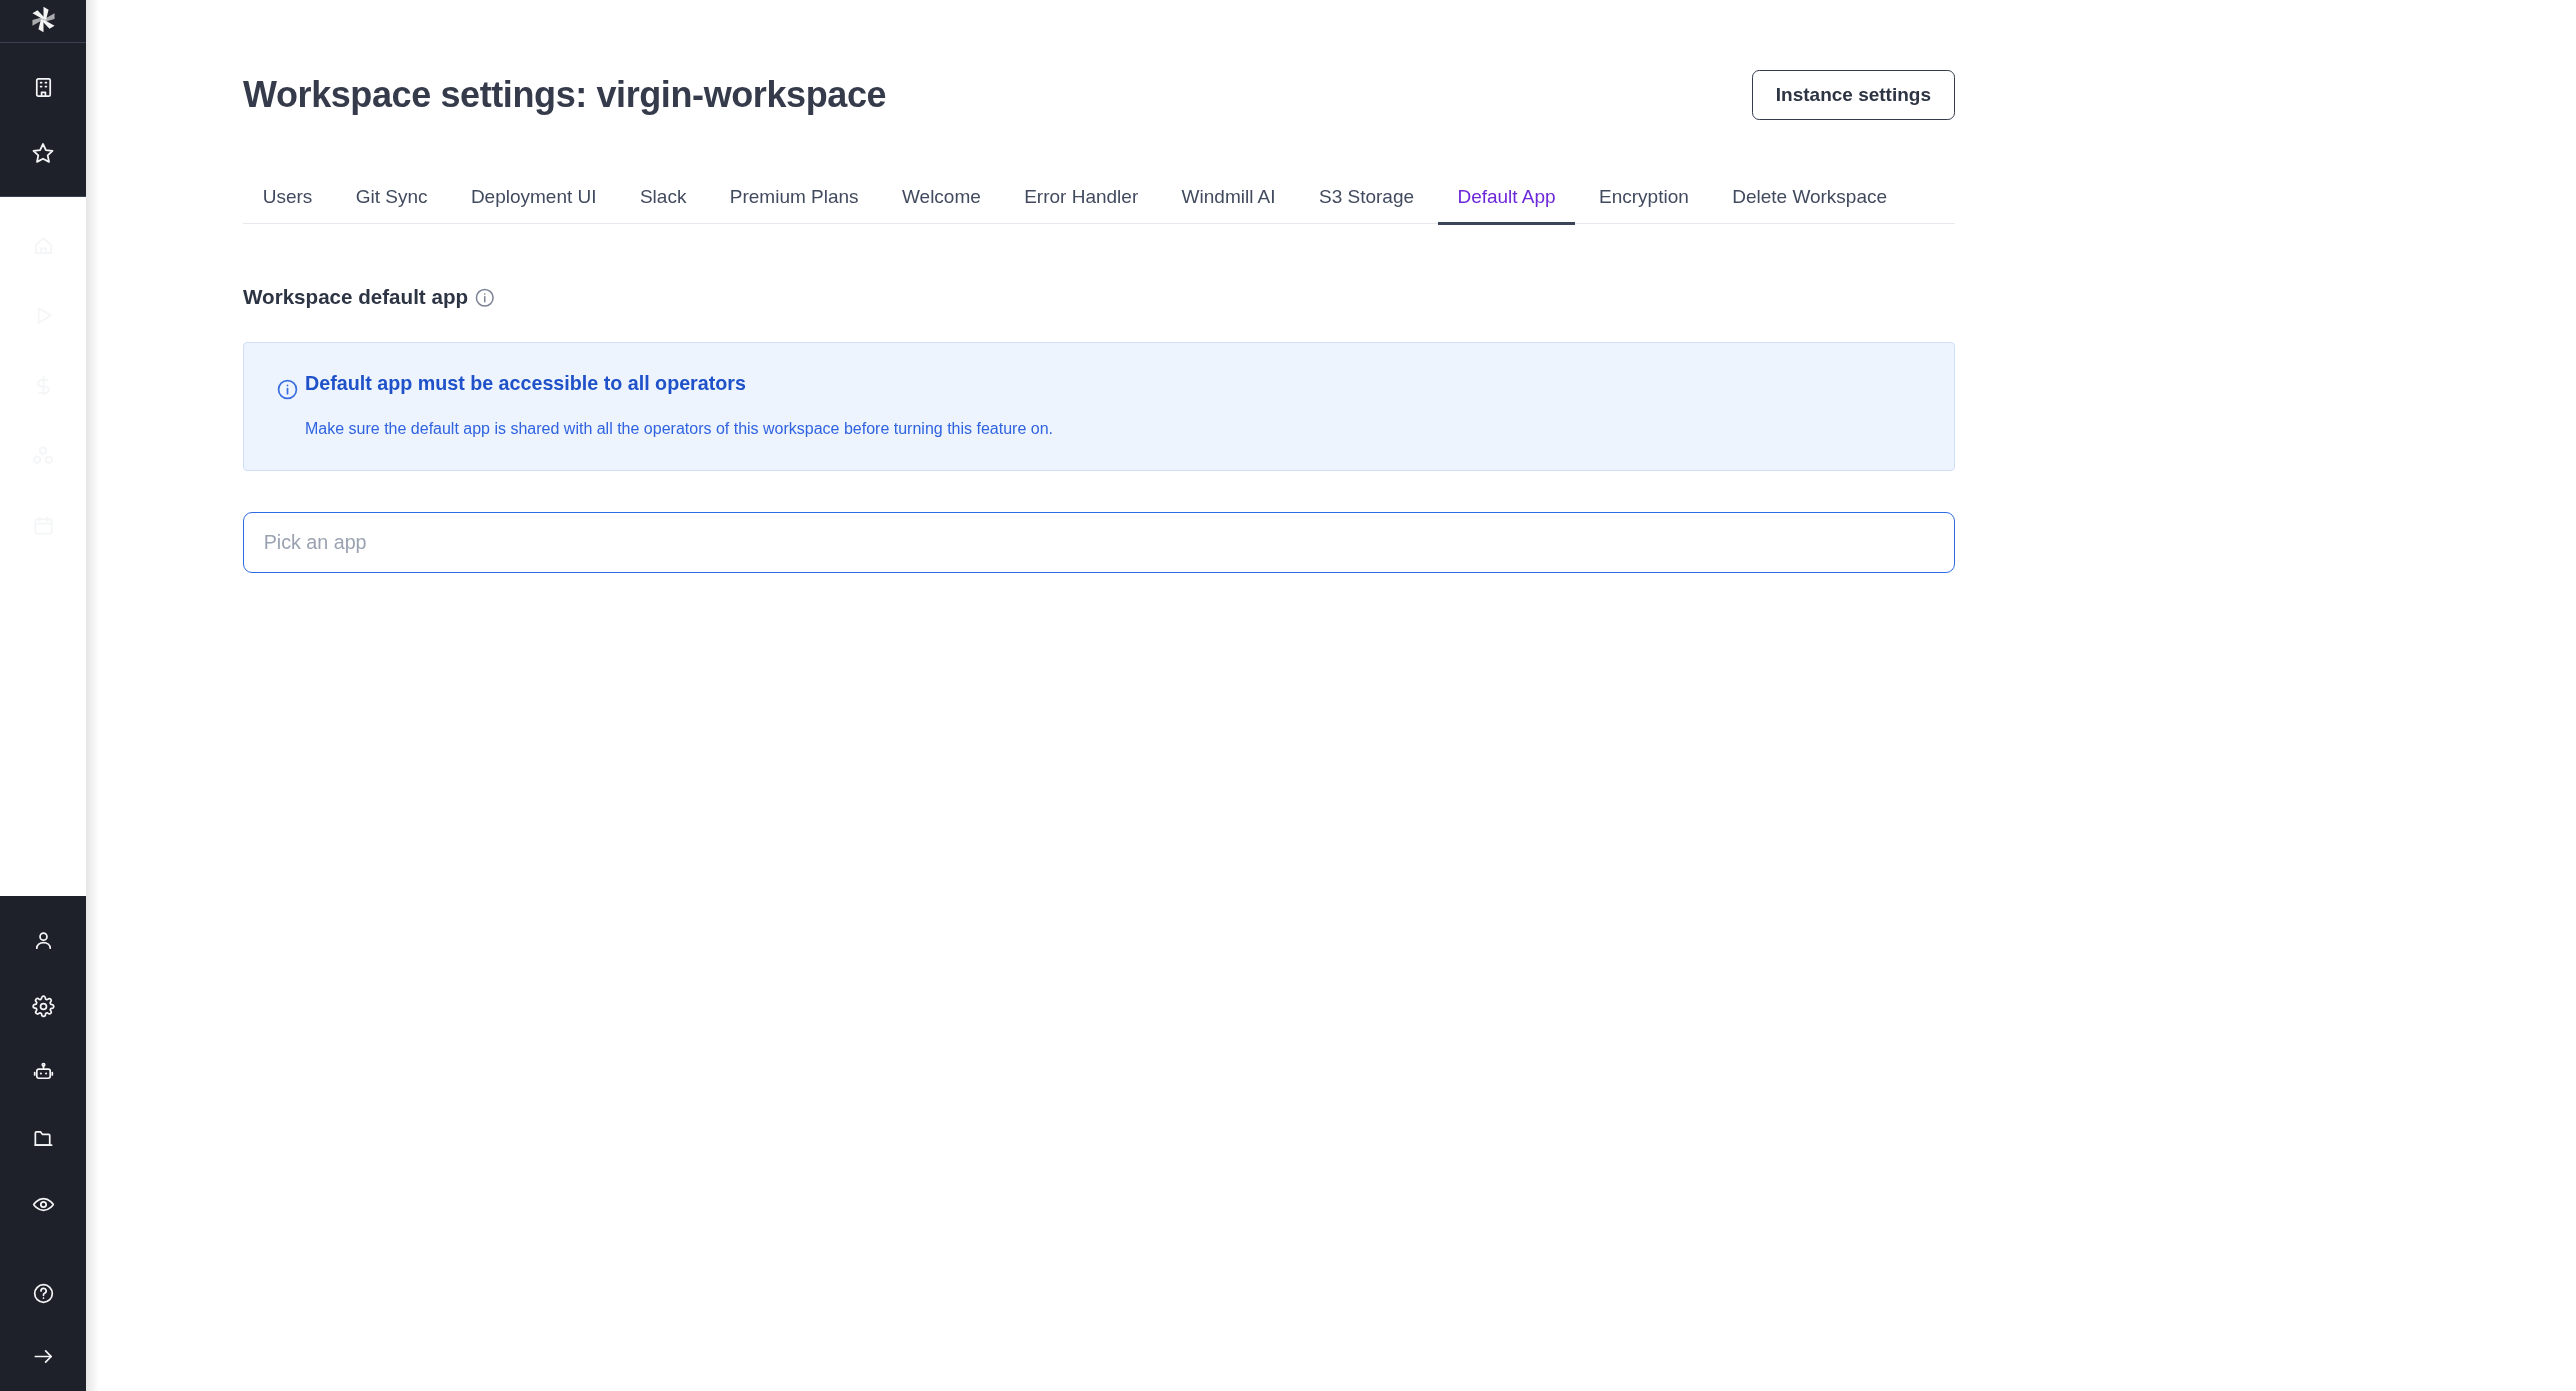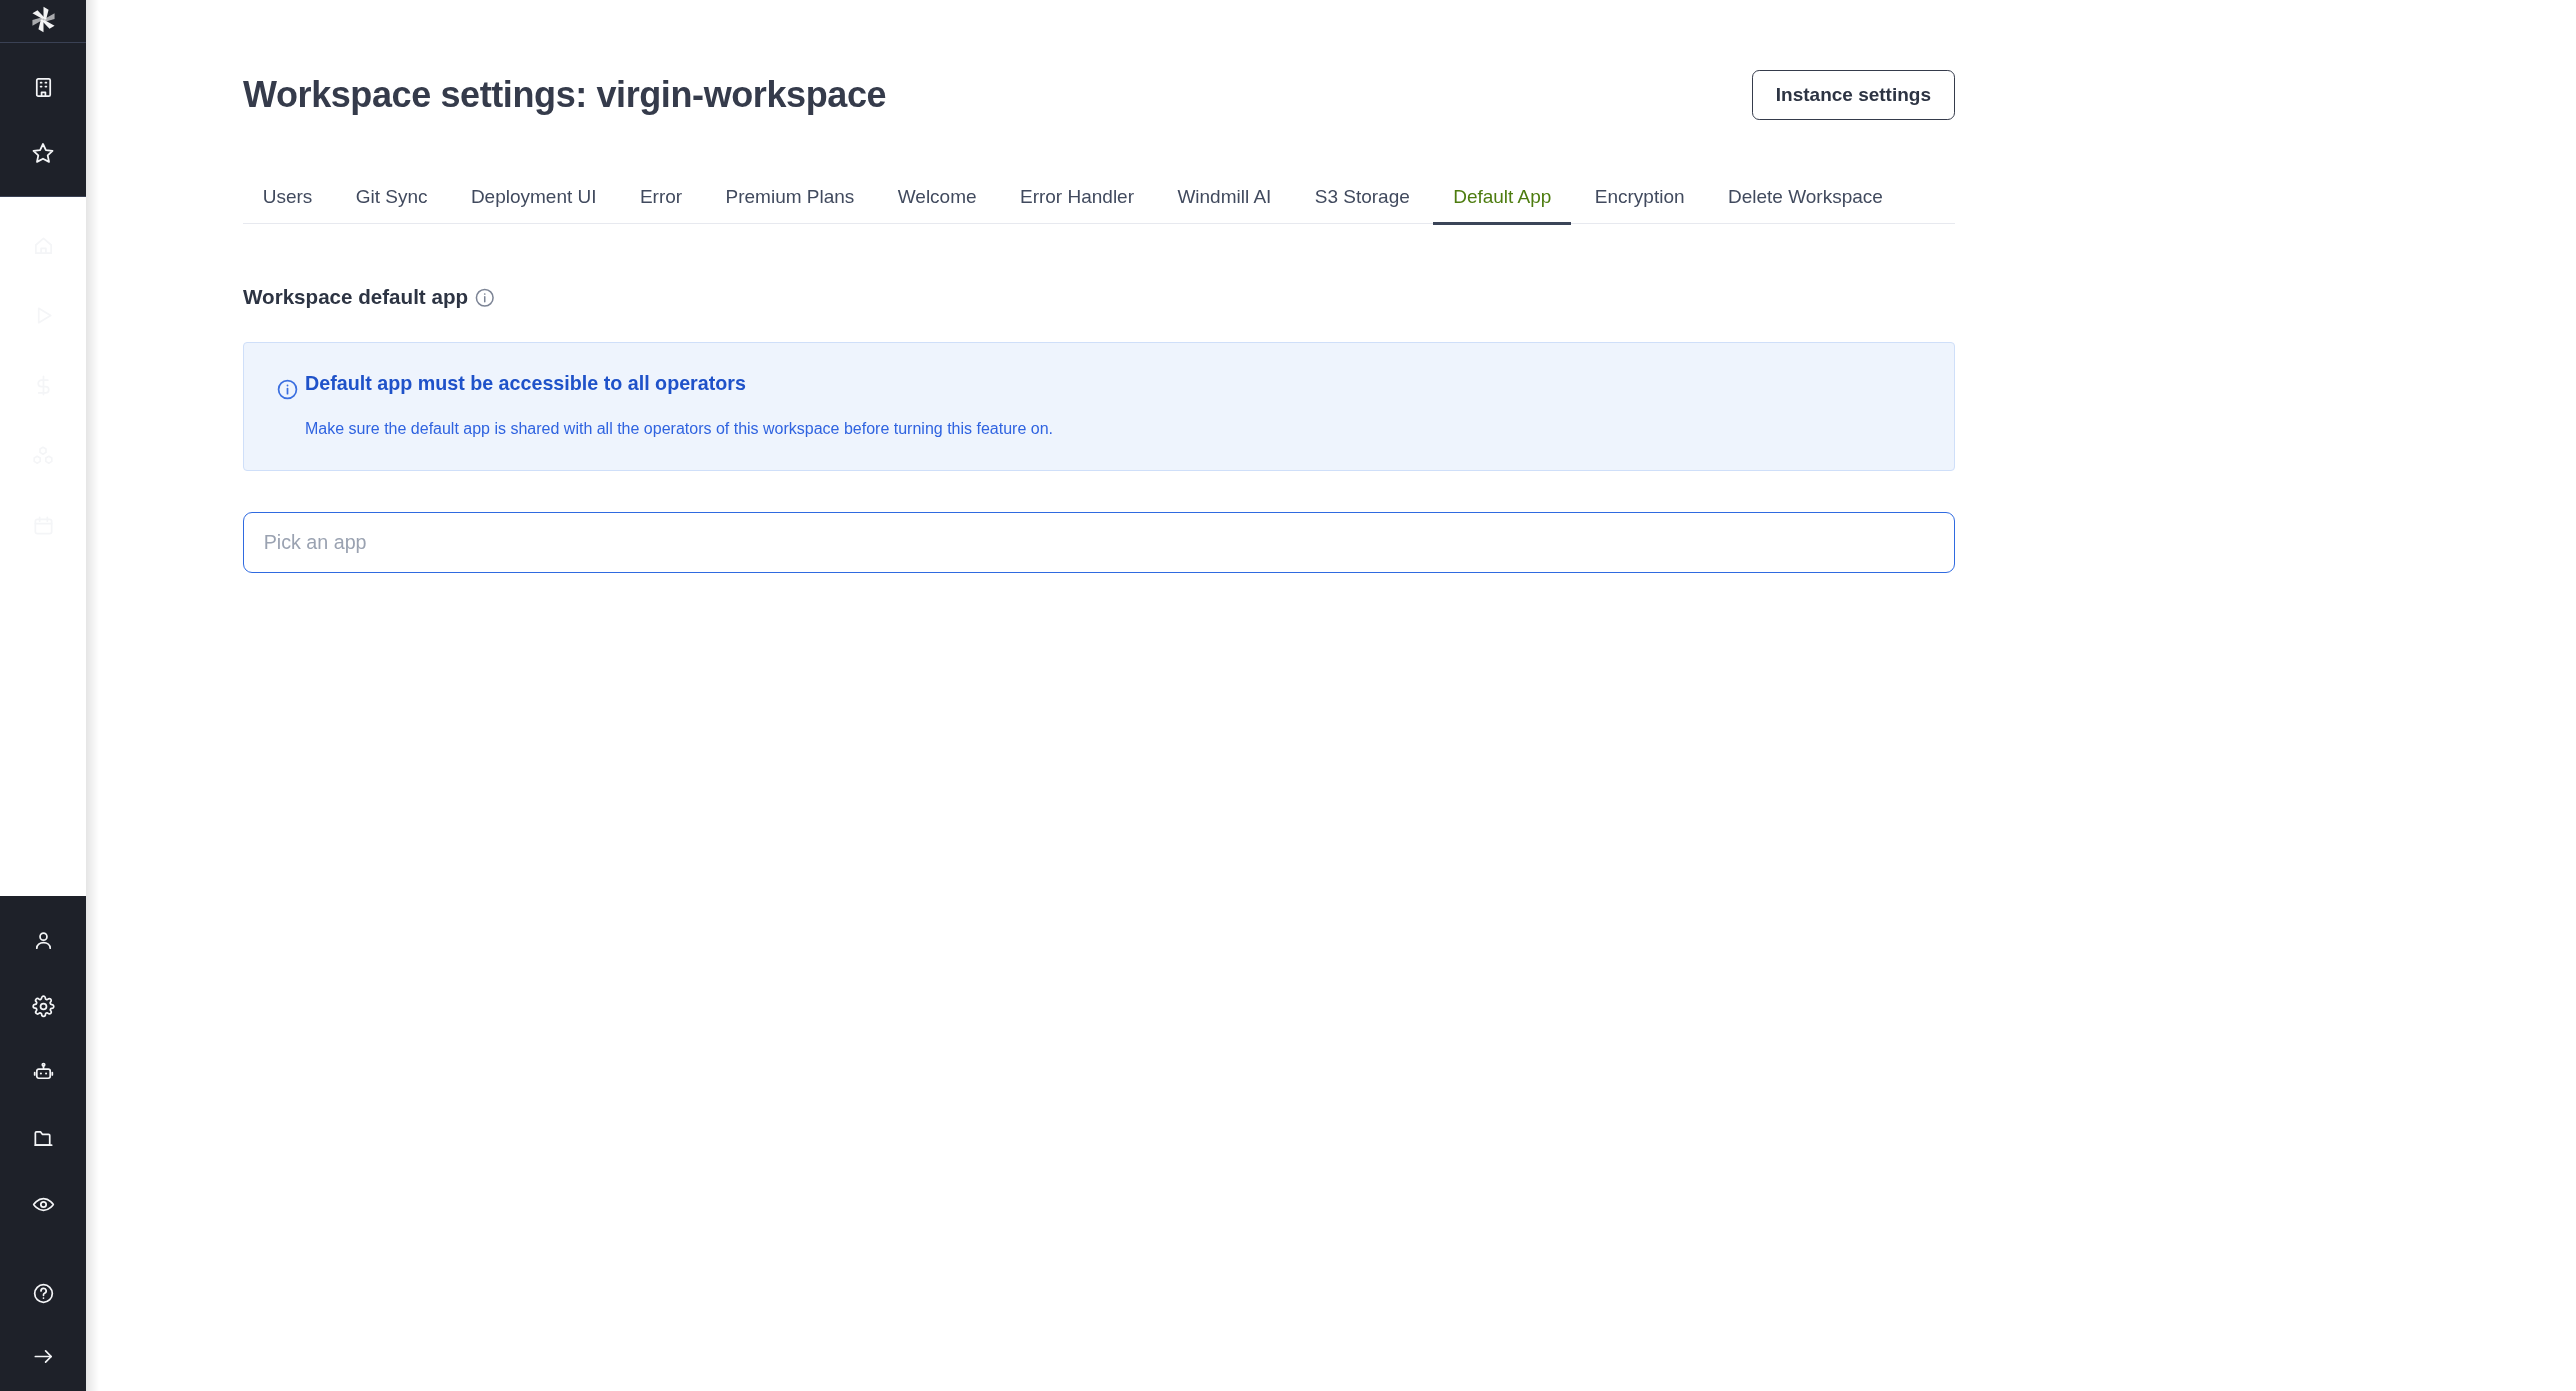--- a/index.html
+++ b/index.html
@@ -135,21 +135,21 @@
     line-height: 1;
     cursor: pointer;
     white-space: nowrap;
     border-bottom: 3.6px solid transparent;
     margin-bottom: -2.7px;
     background: none;
     border-left: none; border-right: none; border-top: none;
     font-family: "Liberation Sans", sans-serif;
   }
   .tab.active {
-    color: #4d7c0f;
+    color: #6d28d9;
     border-bottom-color: #3b4558;
   }
 
   
   .section-head {
     display: flex;
     align-items: center;
     gap: 6px;
     margin-top: 63px;
   }
@@ -402,21 +402,21 @@
 
       <div class="header-row">
         <h1 class="page-title">Workspace settings: virgin-workspace</h1>
         <button class="instance-btn">Instance settings</button>
       </div>
 
       <div class="tabs">
         <button class="tab">Users</button>
         <button class="tab">Git Sync</button>
         <button class="tab">Deployment UI</button>
-        <button class="tab">Error</button>
+        <button class="tab">Slack</button>
         <button class="tab">Premium Plans</button>
         <button class="tab">Welcome</button>
         <button class="tab">Error Handler</button>
         <button class="tab">Windmill AI</button>
         <button class="tab">S3 Storage</button>
         <button class="tab active">Default App</button>
         <button class="tab">Encryption</button>
         <button class="tab">Delete Workspace</button>
       </div>
 

